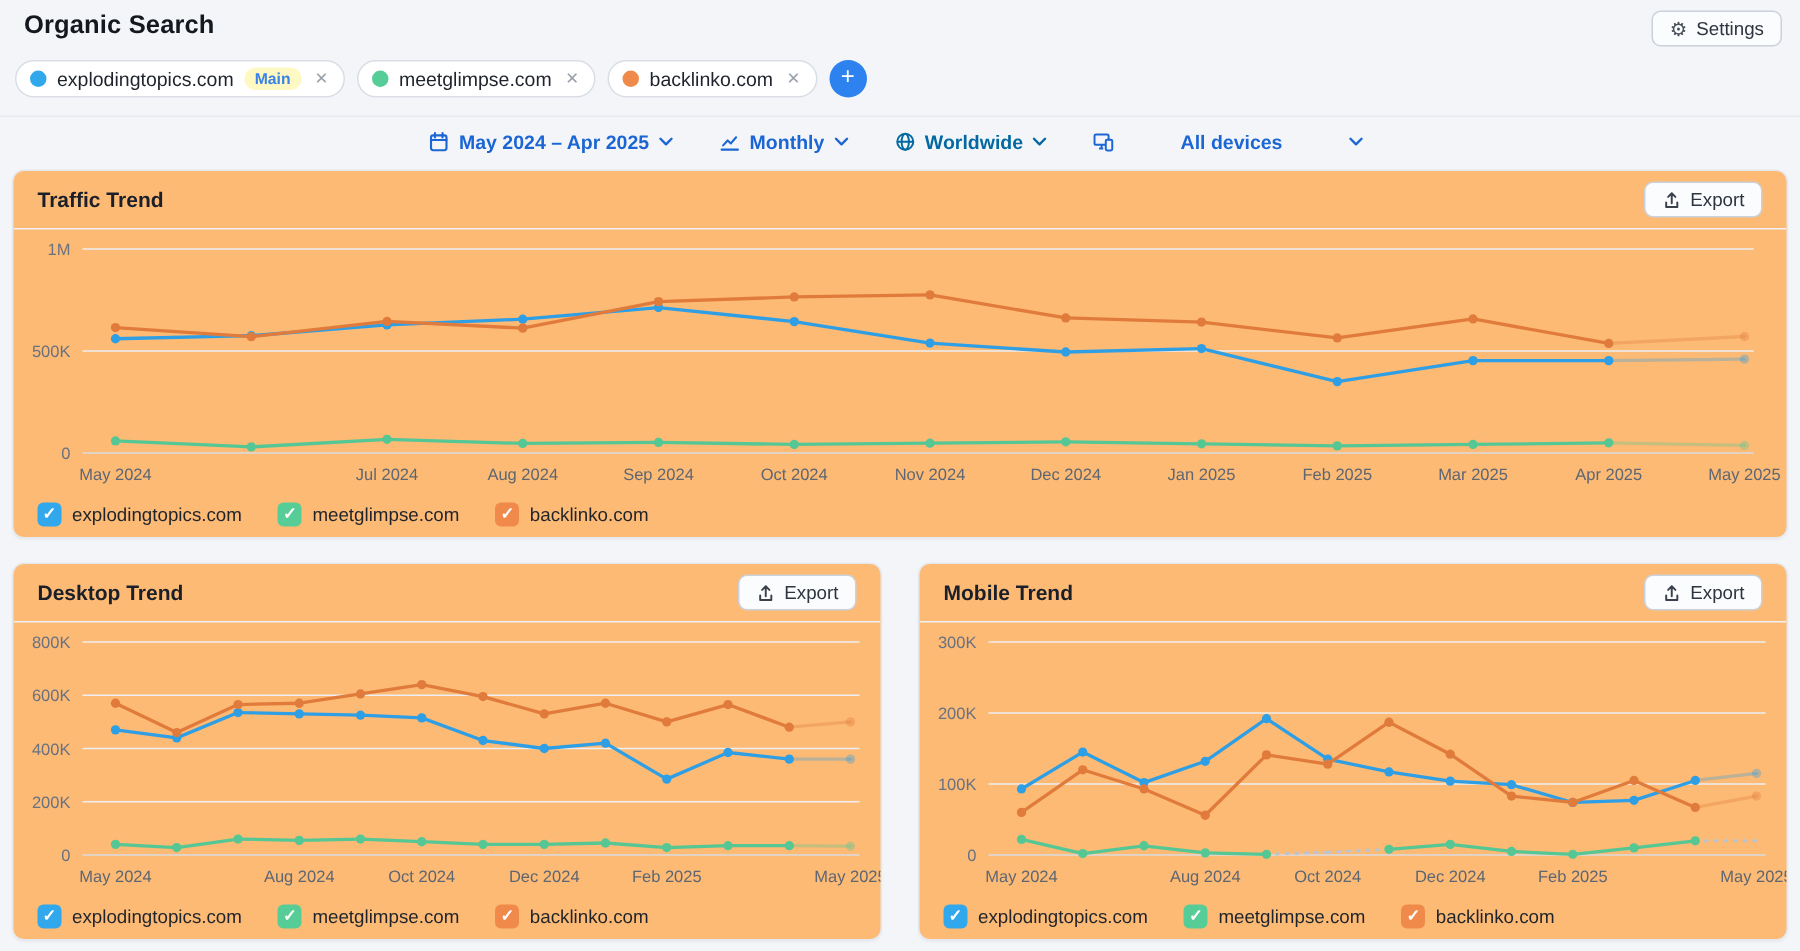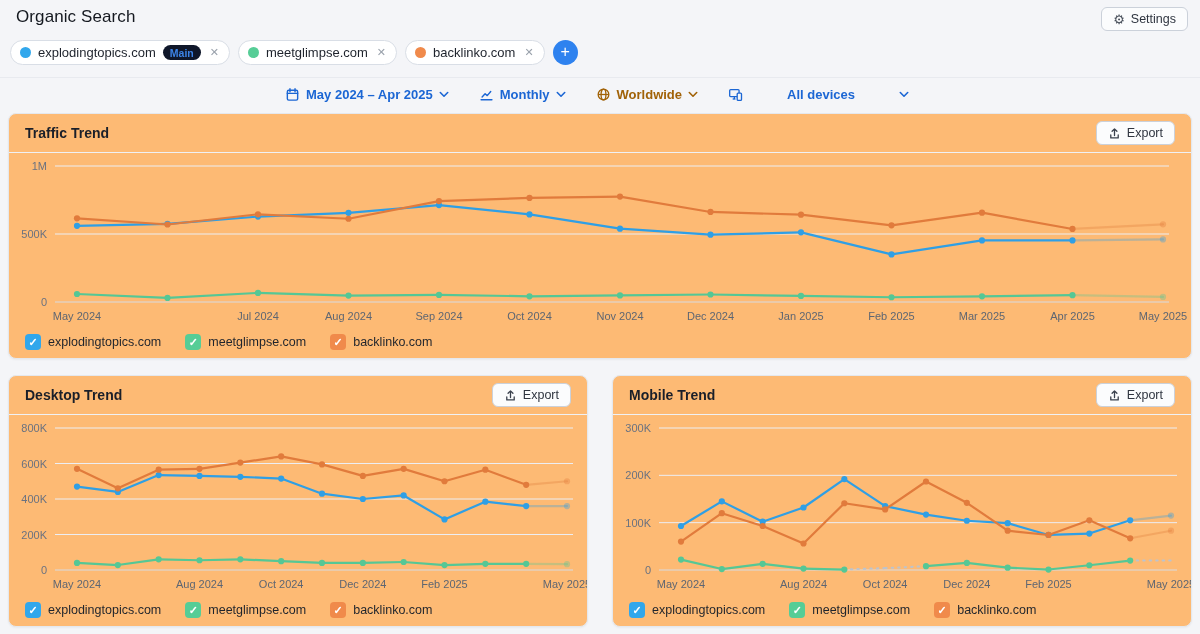--- a/index.html
+++ b/index.html
@@ -1,21 +1,21 @@
 <!DOCTYPE html>
 <html><head>
 <meta charset="utf-8">
 <style>
   * { margin:0; padding:0; box-sizing:border-box; }
   html,body { width:1200px; height:634px; overflow:hidden; }
   body { background:#F4F5F8; font-family:"Liberation Sans", sans-serif; color:#1A1F29; }
 
   
   .topbar { display:flex; justify-content:space-between; align-items:flex-start; padding:7px 12px 0 16px; }
-  .page-title { font-size:17px; font-weight:normal; color:#14181F; letter-spacing:.1px; }
+  .page-title { font-size:17px; font-weight:bold; color:#14181F; letter-spacing:.1px; }
   .btn { display:inline-flex; align-items:center; gap:6px; background:#FBFCFD; border:1px solid #CBD1DA;
          border-radius:6px; padding:4px 11px; font-size:12.5px; color:#2F3540; cursor:pointer; white-space:nowrap; }
   .btn .gear { font-size:13px; color:#4A515C; line-height:1; }
 
   
   .chips-row { display:flex; align-items:center; gap:8px; padding:9px 0 12px 10px; border-bottom:1px solid #E8EAEF; }
   .chip { display:inline-flex; align-items:center; gap:7px; background:#FFFFFF; border:1px solid #D9DEE6;
           border-radius:15px; padding:4px 10px 4px 9px; font-size:13px; color:#1E232C; }
   .chip .dot { width:11px; height:11px; border-radius:50%; flex:none; }
   .chip .badge { font-size:10.5px; padding:1.5px 7px; border-radius:9px; font-weight:bold; }
@@ -53,21 +53,21 @@
   <button class="btn">
     <span class="gear">⚙</span>
     <span>Settings</span>
   </button>
 </div>
 
 <div class="chips-row">
     <div class="chip">
       <span class="dot" style="background: rgb(49, 167, 236);"></span>
       <span>explodingtopics.com</span>
-      <span class="badge" style="background: #0f172a; color: rgb(60, 131, 230);">Main</span>
+      <span class="badge" style="background: #fef9c3; color: rgb(60, 131, 230);">Main</span>
       <span class="close">✕</span>
     </div>
     <div class="chip">
       <span class="dot" style="background: rgb(86, 205, 150);"></span>
       <span>meetglimpse.com</span>
       <span class="close">✕</span>
     </div>
     <div class="chip">
       <span class="dot" style="background: rgb(240, 138, 75);"></span>
       <span>backlinko.com</span>
@@ -98,21 +98,21 @@
           <path d="M3.3 10.6l3.2-3.5 2.3 2.1 3.7-4.4"></path>
         </svg>
       </span>
       <span>Monthly</span>
       <span style="display: flex;">
         <svg width="10" height="7" viewBox="0 0 10 7" fill="none" stroke="currentColor" stroke-width="1.6" stroke-linecap="round" stroke-linejoin="round">
           <path d="M1.3 1.5L5 5.2l3.7-3.7"></path>
         </svg>
       </span>
     </div>
-    <div class="filter-item" style="color: #a16207;">
+    <div class="filter-item" style="color: #0369a1;">
       <span style="display: flex;">
         <svg width="15" height="15" viewBox="0 0 16 16" fill="none" stroke="currentColor" stroke-width="1.4">
           <circle cx="8" cy="8" r="5.7"></circle>
           <ellipse cx="8" cy="8" rx="2.6" ry="5.7"></ellipse>
           <path d="M2.3 8h11.4"></path>
         </svg>
       </span>
       <span>Worldwide</span>
       <span style="display: flex;">
         <svg width="10" height="7" viewBox="0 0 10 7" fill="none" stroke="currentColor" stroke-width="1.6" stroke-linecap="round" stroke-linejoin="round">

